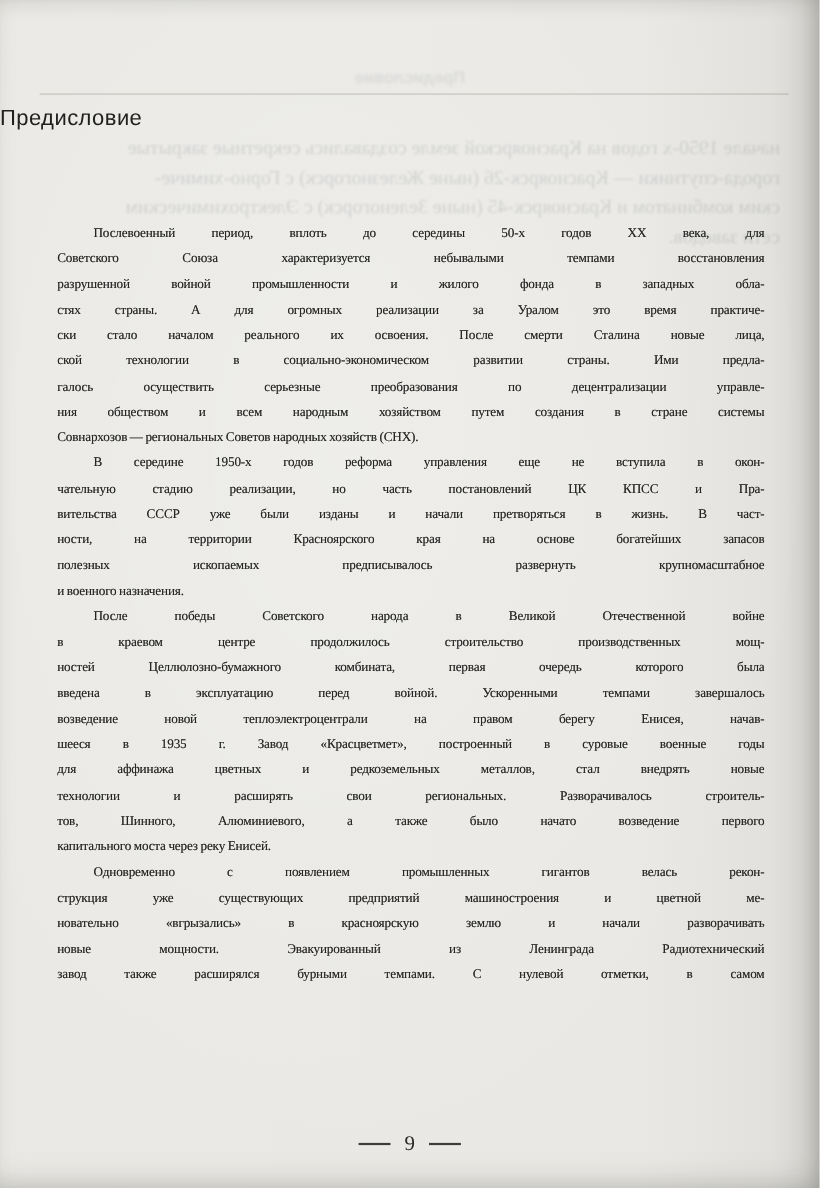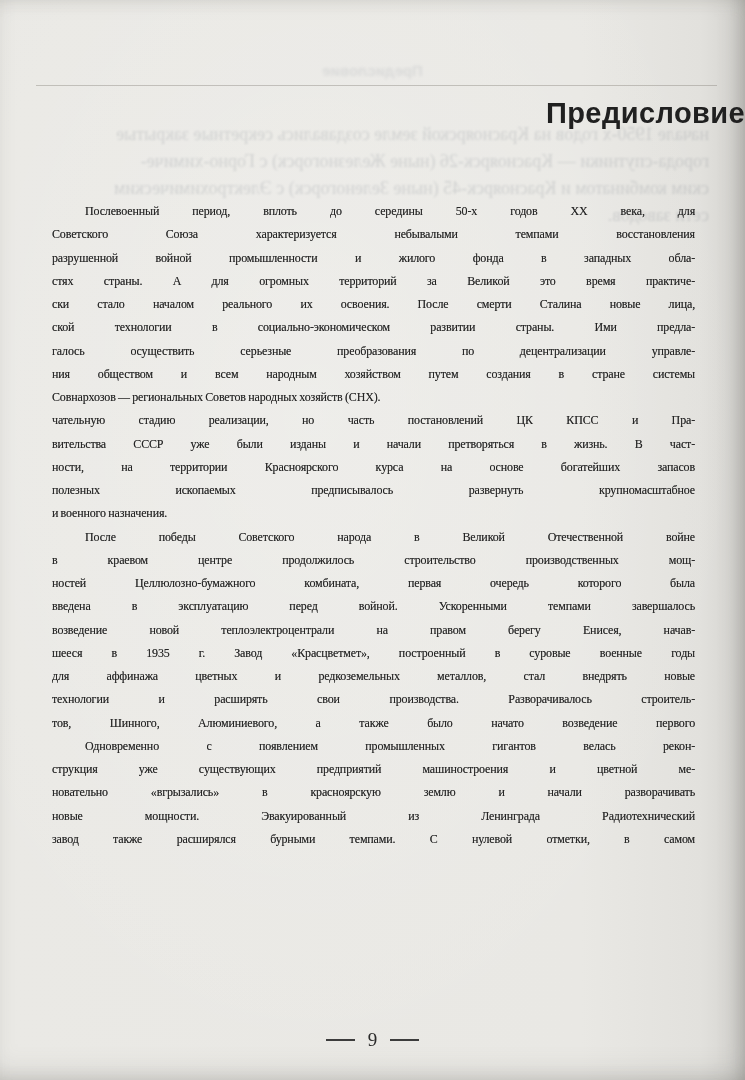--- a/index.html
+++ b/index.html
@@ -49,24 +49,24 @@
     opacity: 0.12;
     transform: scaleX(-1);
     filter: blur(1.6px);
   }
   .title {
     position: absolute;
     top: 97px;
     left: 0;
     width: 100%;
     margin: 0;
-    text-align: right;
+    text-align: left;
     font-family: "Liberation Sans", sans-serif;
-    font-weight: bold;
-    font-size: 29px;
+    font-weight: normal;
+    font-size: 20px;
     letter-spacing: 0.4px;
     color: #202020;
   }
   
   .ghost-block {
     position: absolute;
     top: 121px;
     left: 40px;
     right: 36px;
     transform: scaleX(-1);
@@ -143,40 +143,42 @@
       <div class="ghost-line">начале 1950-х годов на Красноярской земле создавались секретные закрытые</div>
       <div class="ghost-line">города-спутники — Красноярск-26 (ныне Железногорск) с Горно-химиче-</div>
       <div class="ghost-line">ским комбинатом и Красноярск-45 (ныне Зеленогорск) с Электрохимическим</div>
       <div class="ghost-line">сети заводов.</div>
     </div>
 
   <div class="body-text" id="body-text">
       <div class="text-line indent">Послевоенный период, вплоть до середины 50-х годов XX века, для</div>
       <div class="text-line">Советского Союза характеризуется небывалыми темпами восстановления</div>
       <div class="text-line">разрушенной войной промышленности и жилого фонда в западных обла-</div>
-      <div class="text-line">стях страны. А для огромных территорий за Великой это время практиче-</div>
+      <div class="text-line">стях страны. А для огромных реализации за Уралом это время практиче-</div>
       <div class="text-line">ски стало началом реального их освоения. После смерти Сталина новые лица,</div>
       <div class="text-line">ской технологии в социально-экономическом развитии страны. Ими предла-</div>
       <div class="text-line">галось осуществить серьезные преобразования по децентрализации управле-</div>
       <div class="text-line">ния обществом и всем народным хозяйством путем создания в стране системы</div>
       <div class="text-line para-end">Совнархозов — региональных Советов народных хозяйств (СНХ).</div>
+      <div class="text-line indent">В середине 1950-х годов реформа управления еще не вступила в окон-</div>
       <div class="text-line">чательную стадию реализации, но часть постановлений ЦК КПСС и Пра-</div>
       <div class="text-line">вительства СССР уже были изданы и начали претворяться в жизнь. В част-</div>
-      <div class="text-line">ности, на территории Красноярского курса на основе богатейших запасов</div>
+      <div class="text-line">ности, на территории Красноярского края на основе богатейших запасов</div>
       <div class="text-line">полезных ископаемых предписывалось развернуть крупномасштабное</div>
       <div class="text-line para-end">и военного назначения.</div>
       <div class="text-line indent">После победы Советского народа в Великой Отечественной войне</div>
       <div class="text-line">в краевом центре продолжилось строительство производственных мощ-</div>
       <div class="text-line">ностей Целлюлозно-бумажного комбината, первая очередь которого была</div>
       <div class="text-line">введена в эксплуатацию перед войной. Ускоренными темпами завершалось</div>
       <div class="text-line">возведение новой теплоэлектроцентрали на правом берегу Енисея, начав-</div>
       <div class="text-line">шееся в 1935 г. Завод «Красцветмет», построенный в суровые военные годы</div>
       <div class="text-line">для аффинажа цветных и редкоземельных металлов, стал внедрять новые</div>
-      <div class="text-line">технологии и расширять свои производства. Разворачивалось строитель-</div>
+      <div class="text-line">технологии и расширять свои региональных. Разворачивалось строитель-</div>
       <div class="text-line">тов, Шинного, Алюминиевого, а также было начато возведение первого</div>
+      <div class="text-line para-end">капитального моста через реку Енисей.</div>
       <div class="text-line indent">Одновременно с появлением промышленных гигантов велась рекон-</div>
       <div class="text-line">струкция уже существующих предприятий машиностроения и цветной ме-</div>
       <div class="text-line">новательно «вгрызались» в красноярскую землю и начали разворачивать</div>
       <div class="text-line">новые мощности. Эвакуированный из Ленинграда Радиотехнический</div>
       <div class="text-line">завод также расширялся бурными темпами. С нулевой отметки, в самом</div>
     </div>
 
   <div class="footer">
     <span class="dash"></span>
     <span class="pagenum">9</span>

